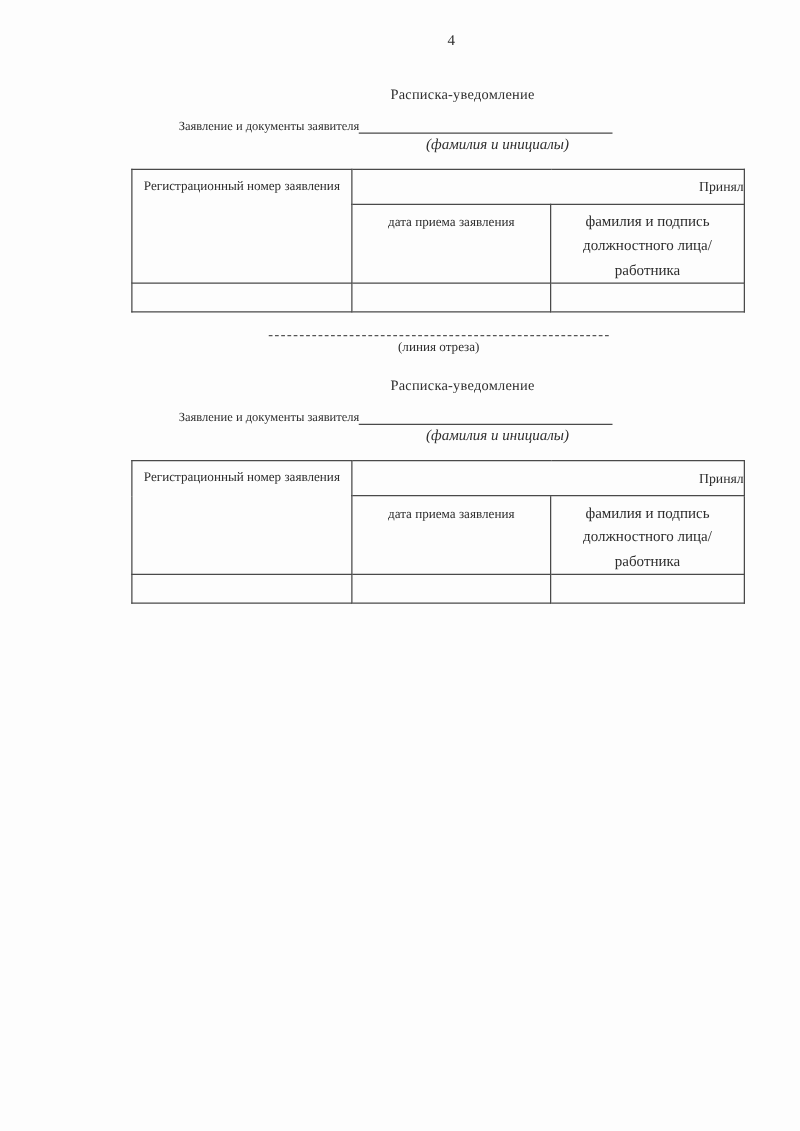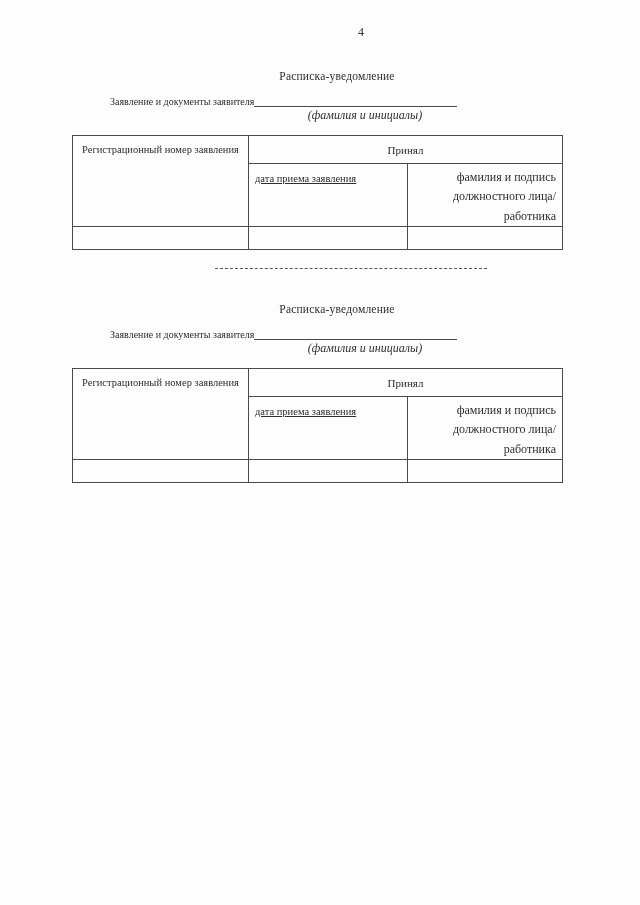--- a/index.html
+++ b/index.html
@@ -22,21 +22,21 @@
     position: absolute;
     top: 25px;
     left: 90px;
     width: 490px;
     text-align: center;
     padding-left: 52px;   
     font-size: 12px;
   }
   .receipt-section {
     position: absolute;
-    left: 72px;
+    left: 105px;
     width: 490px;
   }
   .section-1 { top: 70px; }
   .section-2 { top: 303px; }
   .doc-title {
     text-align: center;
     padding-left: 40px;   
     font-size: 11.5px;
     letter-spacing: 0.2px;
   }
@@ -77,36 +77,35 @@
   .col-date { width: 159px; }
   .col-sig { width: 155px; }
   td.reg-number-cell {
     vertical-align: top;
     text-align: center;
     padding: 8px 4px 0 4px;
     font-size: 10.5px;
   }
   td.group-cell {
     height: 28px;
-    text-align: center;
+    text-align: right;
     vertical-align: middle;
     font-size: 11px;
   }
   td.date-cell {
     height: 60px;
     vertical-align: top;
-    text-align: left;
+    text-align: center;
     padding: 9px 6px 0 6px;
     font-size: 10.5px;
-    text-decoration: underline;
   }
   td.sig-cell {
     height: 60px;
     vertical-align: top;
-    text-align: right;
+    text-align: center;
     padding: 4px 6px 0 6px;
     font-size: 12px;
     line-height: 1.62;
     margin-top: 20px;
   }
   tr.empty-row td { height: 23px; }
   .cut-block {
     position: absolute;
     top: 262px;
     left: 90px;
@@ -159,20 +158,21 @@
         <td></td>
         <td></td>
         <td></td>
       </tr>
     </tbody>
       </table>
   </div>
 
   <div class="cut-block">
     <div class="cut-dashes"></div>
+    <div class="cut-caption">(линия отреза)</div>
   </div>
 
   <div class="receipt-section section-2">
     <div class="doc-title">Расписка-уведомление</div>
     <div class="form-line">
       <span class="lbl">Заявление и документы заявителя</span>
         <span class="fill"></span>
     </div>
     <div class="initials-caption">(фамилия и инициалы)</div>
     <table class="reg-table">

